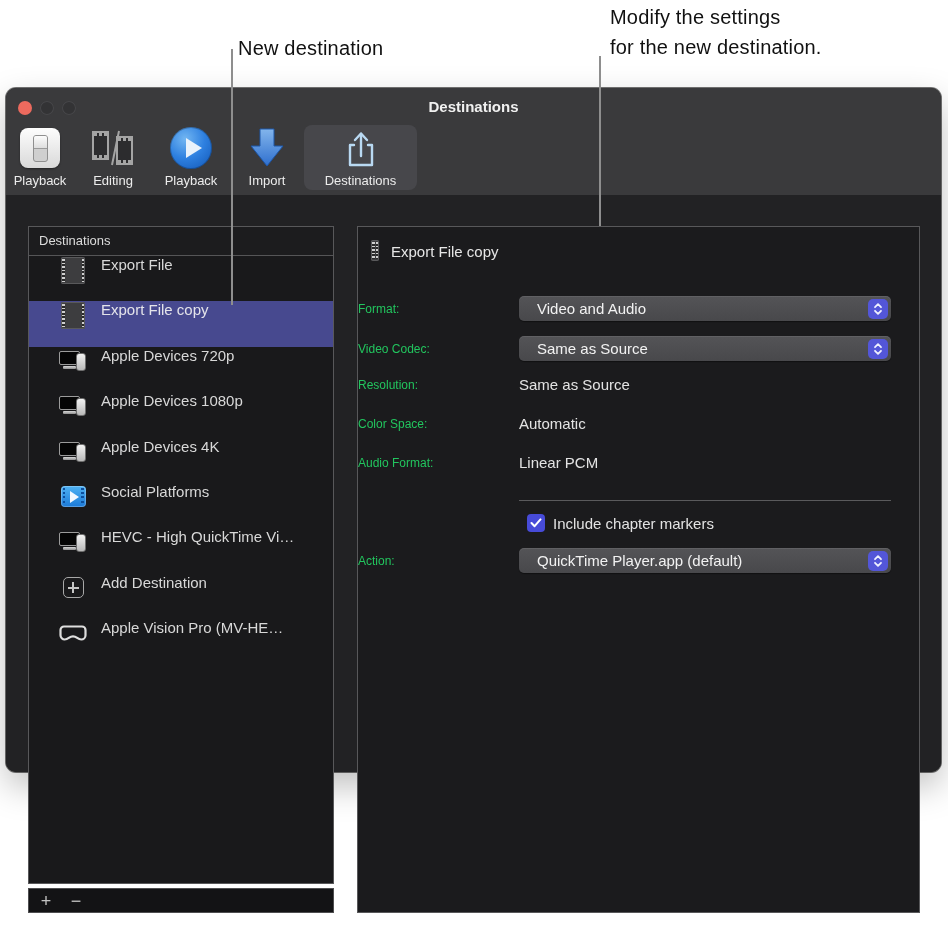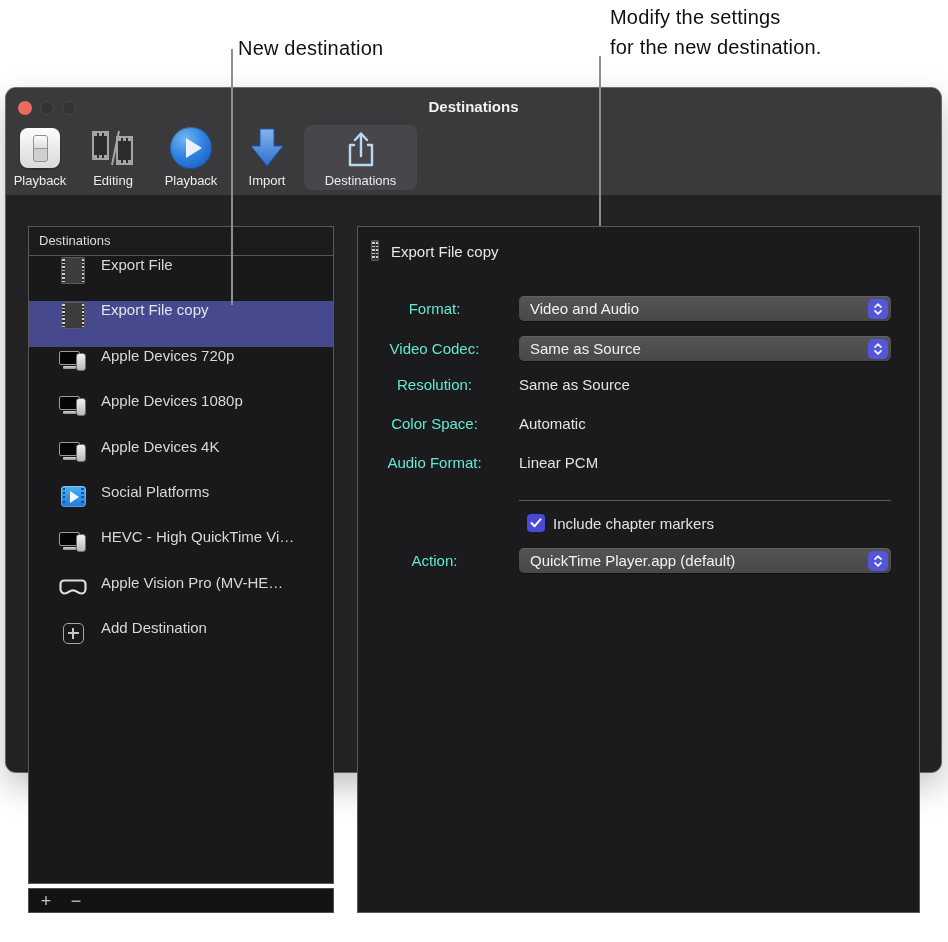--- a/index.html
+++ b/index.html
@@ -83,28 +83,28 @@
 
   
   .panel{
     position:absolute;left:351px;top:138px;width:563px;height:687px;
     background:#1b1b1d;border:1px solid #58585a;box-sizing:border-box;
   }
   .panel-header{position:absolute;left:13px;top:15px;display:flex;align-items:center;gap:12px;}
   .panel-title{font-size:15px;color:#e6e6e6;}
 
   .prow{position:absolute;left:0;width:100%;display:flex;align-items:center;}
-  .plabel{width:153px;text-align:center;font-size:15px;color:#5eead4;flex:none;}
+  .plabel{width:153px;text-align:left;font-size:12px;color:#22c55e;flex:none;}
   .pstatic{margin-left:8px;font-size:15px;color:#e3e3e3;}
 
   .popup{
     position:relative;width:372px;height:25px;border-radius:5px;margin-left:8px;
     background:linear-gradient(#545457,#48484b);
     box-shadow:inset 0 1px 0 rgba(255,255,255,.08), 0 1px 1px rgba(0,0,0,.4);
-    display:flex;align-items:center;box-sizing:border-box;padding-left:11px;
+    display:flex;align-items:center;box-sizing:border-box;padding-left:18px;
   }
   .popup-text{font-size:15px;color:#f2f2f2;}
   .stepper{
     position:absolute;right:3px;top:2.5px;width:20px;height:20px;border-radius:5px;
     background:var(--accent,#5356d8);display:flex;align-items:center;justify-content:center;
   }
   .separator{position:absolute;left:161px;width:372px;height:1px;background:#5a5a5c;}
 
   .checkbox{
     width:18px;height:18px;border-radius:4px;background:var(--checkbox,#474bd8);
@@ -299,32 +299,32 @@
               <span class="monitor"></span>
               <span class="stand"></span>
               <span class="phone"></span>
             </span>
           </span>
           <span class="side-label">HEVC - High QuickTime Vi…</span>
         </div>
 
         <div class="side-row">
           <span class="side-icon">
+            <span class="addbox"></span>
+          </span>
+          <span class="side-label">Add Destination</span>
+        </div>
+
+        <div class="side-row">
+          <span class="side-icon">
             <svg width="28" height="17" viewBox="0 0 28 17">
               <path d="M5 1.5 h18 a3.5 3.5 0 0 1 3.5 3.5 v5.2 a4.3 4.3 0 0 1 -4.3 4.3 c-3.8 0 -4.2 -3.2 -8.2 -3.2 s-4.4 3.2 -8.2 3.2 A4.3 4.3 0 0 1 1.5 10.2 V5 A3.5 3.5 0 0 1 5 1.5 Z" fill="none" stroke="#dedede" stroke-width="2.2"></path>
             </svg>
           </span>
           <span class="side-label">Apple Vision Pro (MV-HE…</span>
-        </div>
-
-        <div class="side-row">
-          <span class="side-icon">
-            <span class="addbox"></span>
-          </span>
-          <span class="side-label">Add Destination</span>
         </div>
       </div>
   </div>
 
   <div class="addremove-bar">
     <button class="pm">+</button>
     <button class="pm">−</button>
   </div>
 
   <div class="panel">

